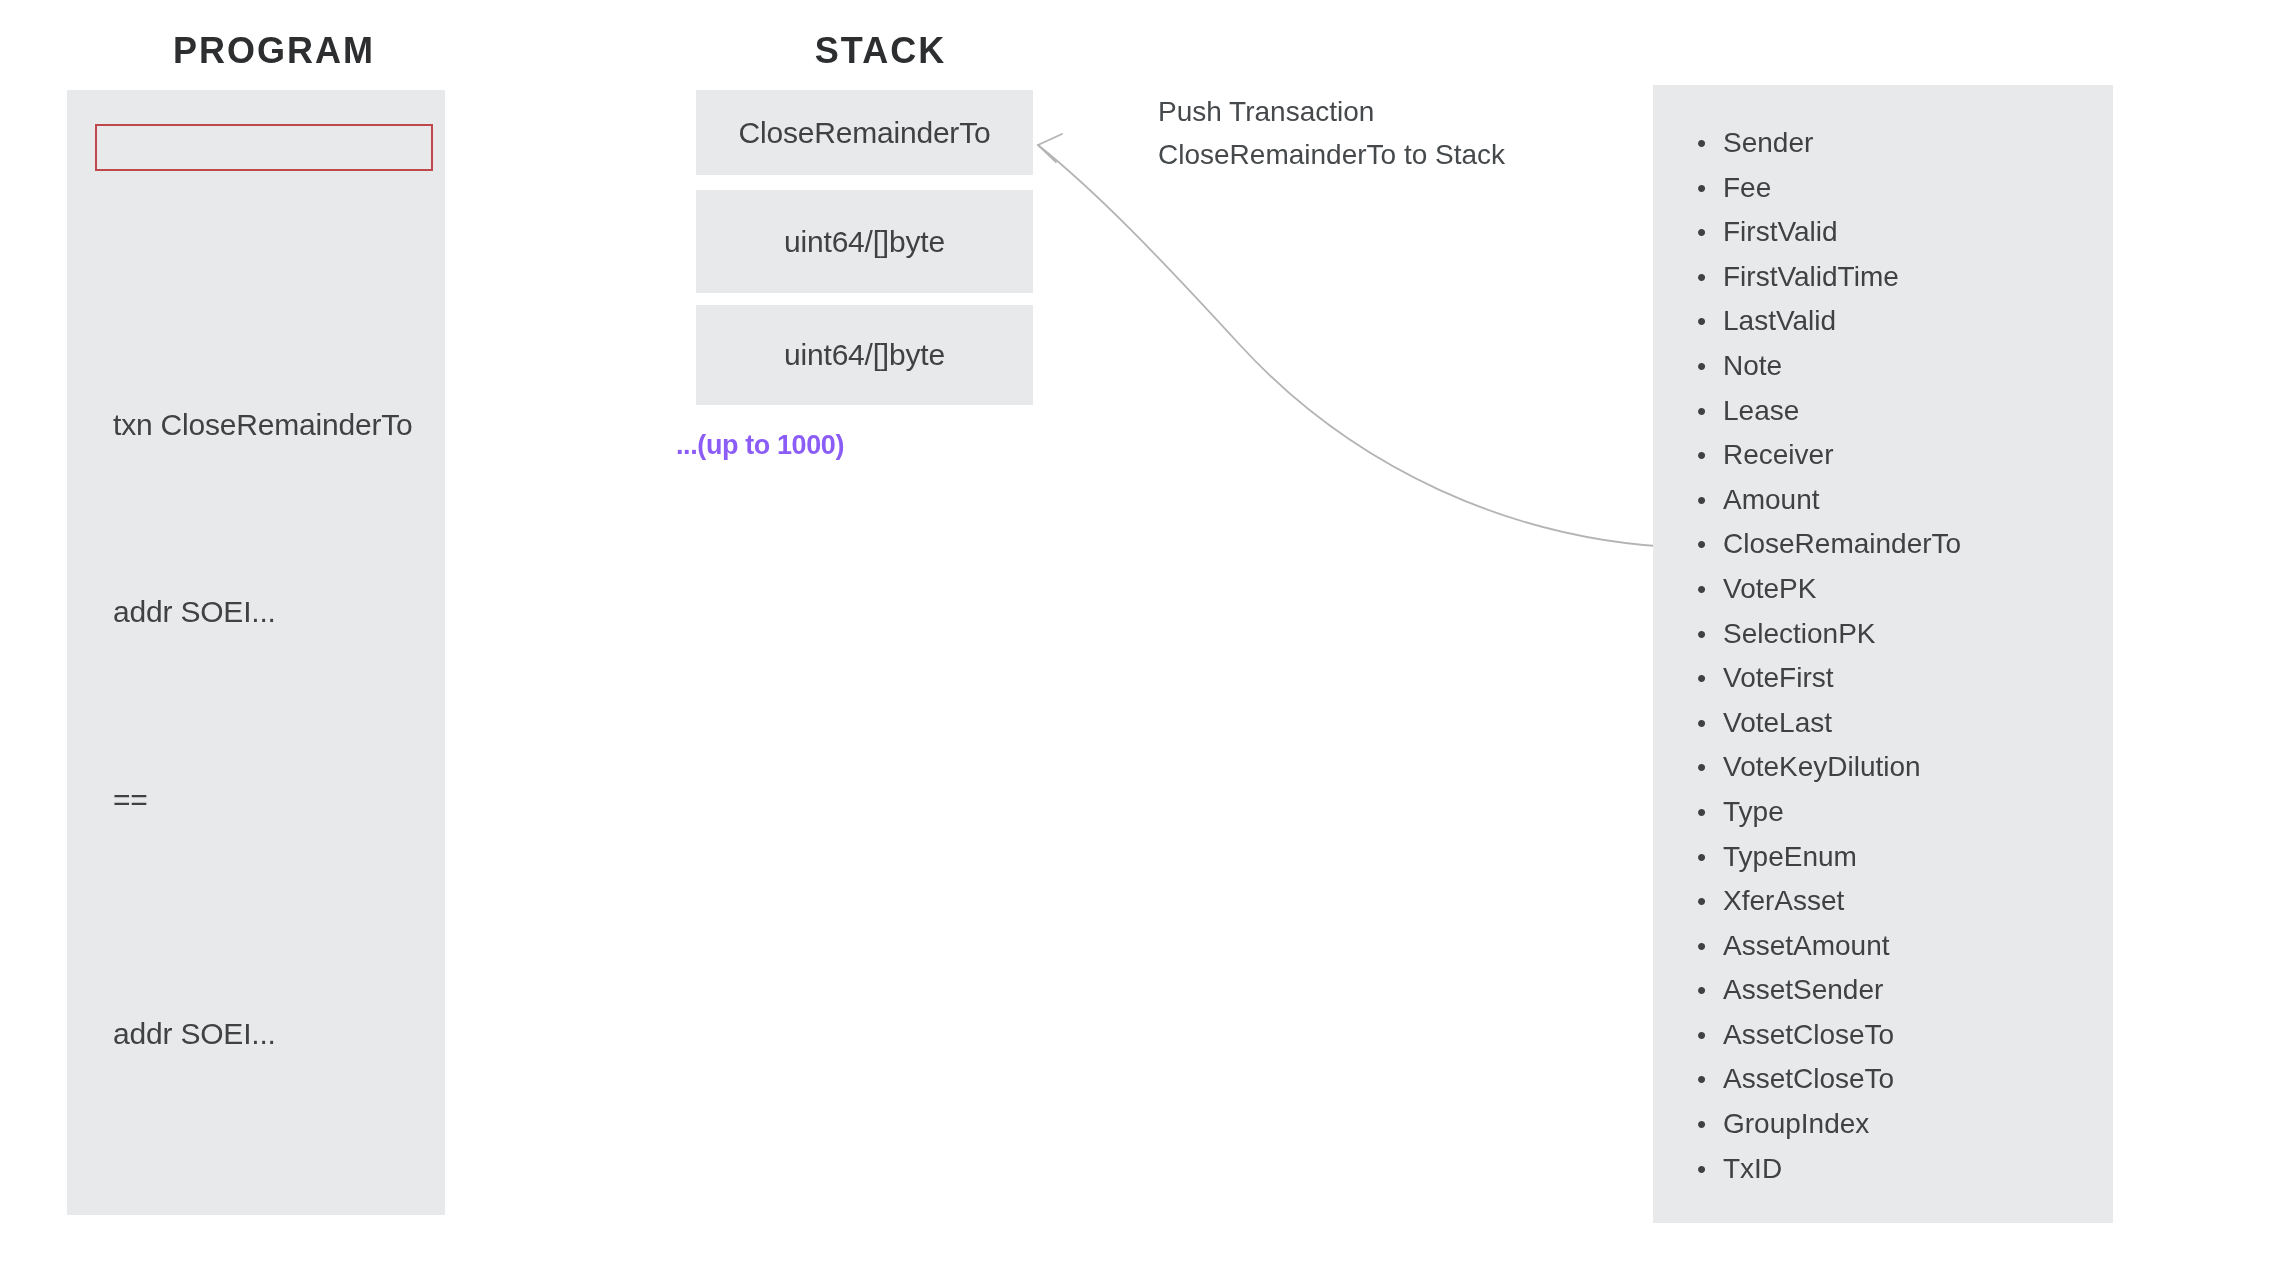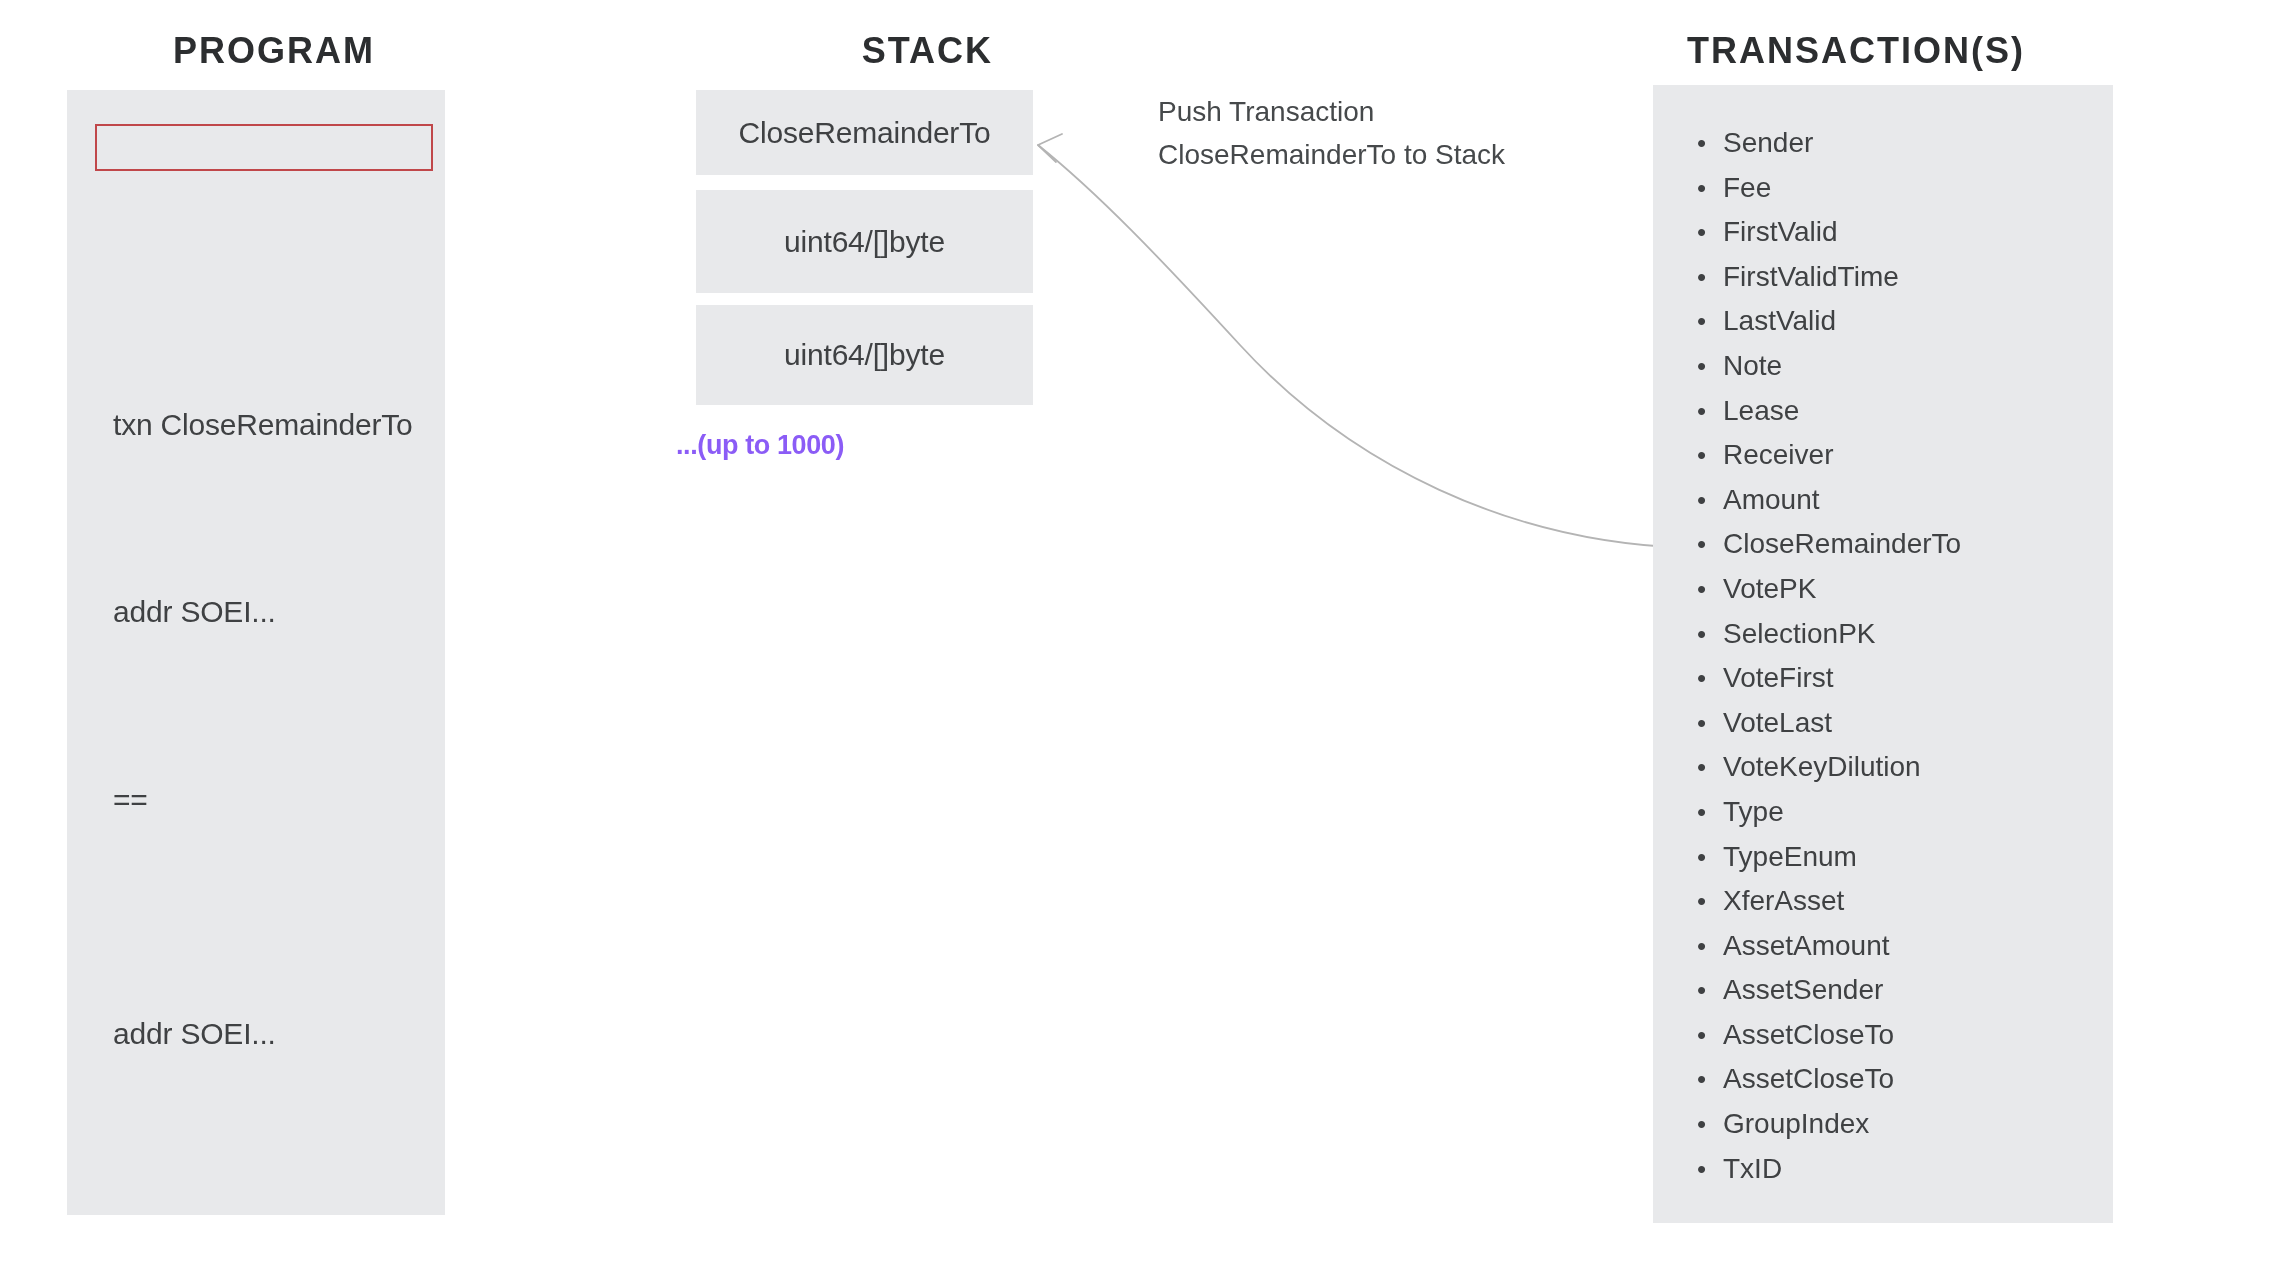--- a/index.html
+++ b/index.html
@@ -42,21 +42,21 @@
     position:absolute;left:46px;top:125px;
     font-size:30px;line-height:46.8px;letter-spacing:-0.2px;
     white-space:pre;
   }
   .highlight-box{
     position:absolute;
     left:28px;top:34px;width:334px;height:43px;
     border:2px solid var(--c-highlight-red);
   }
   
-  #stack-title{left:656px;width:337px;text-align:right;}
+  #stack-title{left:712px;width:337px;}
   .stack-slot{
     position:absolute;left:696px;width:337px;
     background:var(--c-box-bg);
     display:flex;align-items:center;justify-content:center;
     font-size:30px;letter-spacing:-0.2px;
   }
   .stack-note{
     position:absolute;left:676px;top:430px;width:320px;
     text-align:left;
     font-size:27px;font-weight:700;letter-spacing:-0.4px;
@@ -92,21 +92,20 @@
     stroke-linejoin:round;
   }
 </style>
 </head>
 <body>
 
 <div class="canvas">
 
   <div class="col-title" id="program-title">PROGRAM</div>
   <div class="col-title" id="stack-title">STACK</div>
-  <div class="col-title" id="txn-title">TRANSACTION(S)</div>
 
   <div class="panel" id="program-panel">
     <div class="highlight-box"></div>
     <div class="code-lines">
       
     
         <div class="code-line">txn CloseRemainderTo</div>
       
         <div class="code-line">addr SOEI...</div>
       

